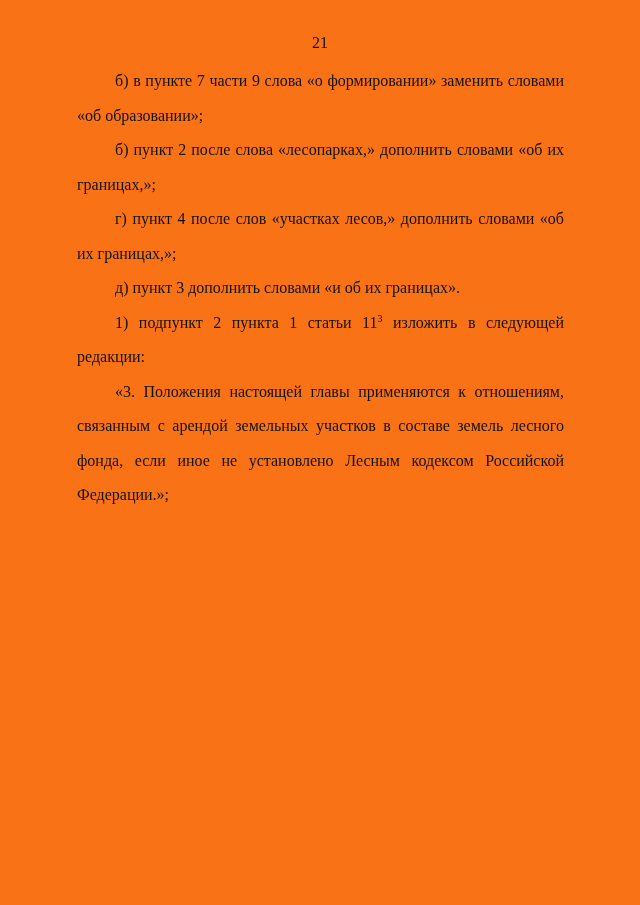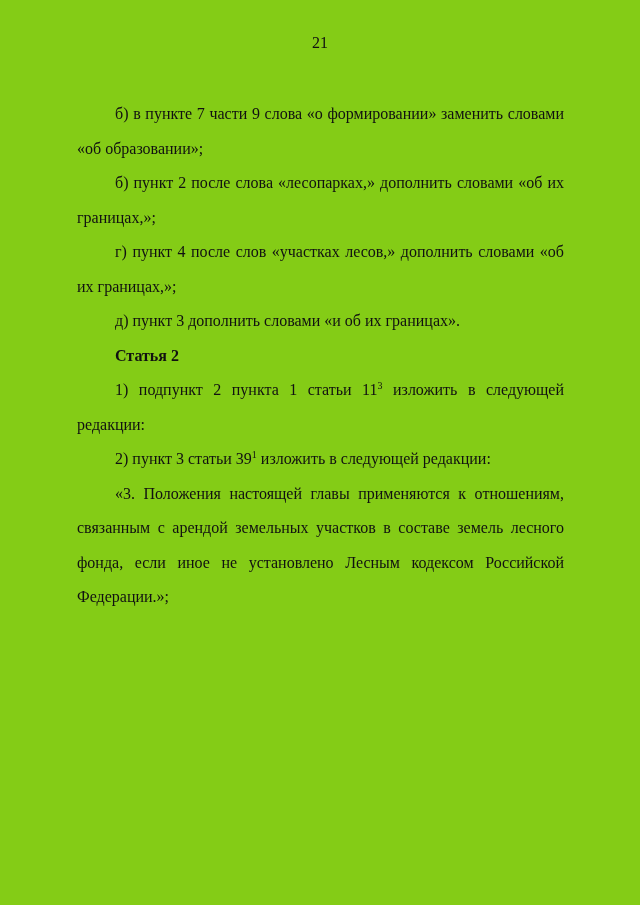--- a/index.html
+++ b/index.html
@@ -14,39 +14,38 @@
       overflow: hidden;
       font-family: "Liberation Serif", "DejaVu Serif", serif;
       color: #111111;
     }
     .page {
       position: absolute;
       left: 0;
       top: 0;
       width: 640px;
       height: 905px;
-      background: #84cc16;
+      background: #f97316;
     }
     .page-number {
       position: absolute;
       top: 33px;
       left: 0;
       width: 640px;
       text-align: center;
       font-size: 16px;
       line-height: 20px;
     }
     .body {
       position: absolute;
       left: 77px;
       top: 64px;
       width: 487px;
       font-size: 16px;
       line-height: 34.5px;
-      margin-top: 33px;
     }
     .para {
       margin: 0;
       text-indent: 38px;
       text-align: justify;
     }
     .para.last-left {
       text-align-last: left;
     }
     .heading {
@@ -65,19 +64,17 @@
 
 <div class="page">
   <div class="page-number">21</div>
 
   <div class="body">
     <p class="para last-left">б) в пункте 7 части 9 слова «о формировании» заменить словами «об образовании»;</p>
     <p class="para last-left">б) пункт 2 после слова «лесопарках,» дополнить словами «об их границах,»;</p>
     <p class="para last-left">г) пункт 4 после слов «участках лесов,» дополнить словами «об их границах,»;</p>
     <p class="para last-left">д) пункт 3 дополнить словами «и об их границах».</p>
 
-    <p class="heading">Статья 2</p>
 
     <p class="para last-left"><span>1) подпункт 2 пункта 1 статьи 11</span><sup>3</sup><span> изложить в следующей редакции:</span></p>
-    <p class="para last-left"><span>2) пункт 3 статьи 39</span><sup>1</sup><span> изложить в следующей редакции:</span></p>
     <p class="para last-left">«3. Положения настоящей главы применяются к отношениям, связанным с арендой земельных участков в составе земель лесного фонда, если иное не установлено Лесным кодексом Российской Федерации.»;</p>
   </div>
 </div>
 
 </body></html>

